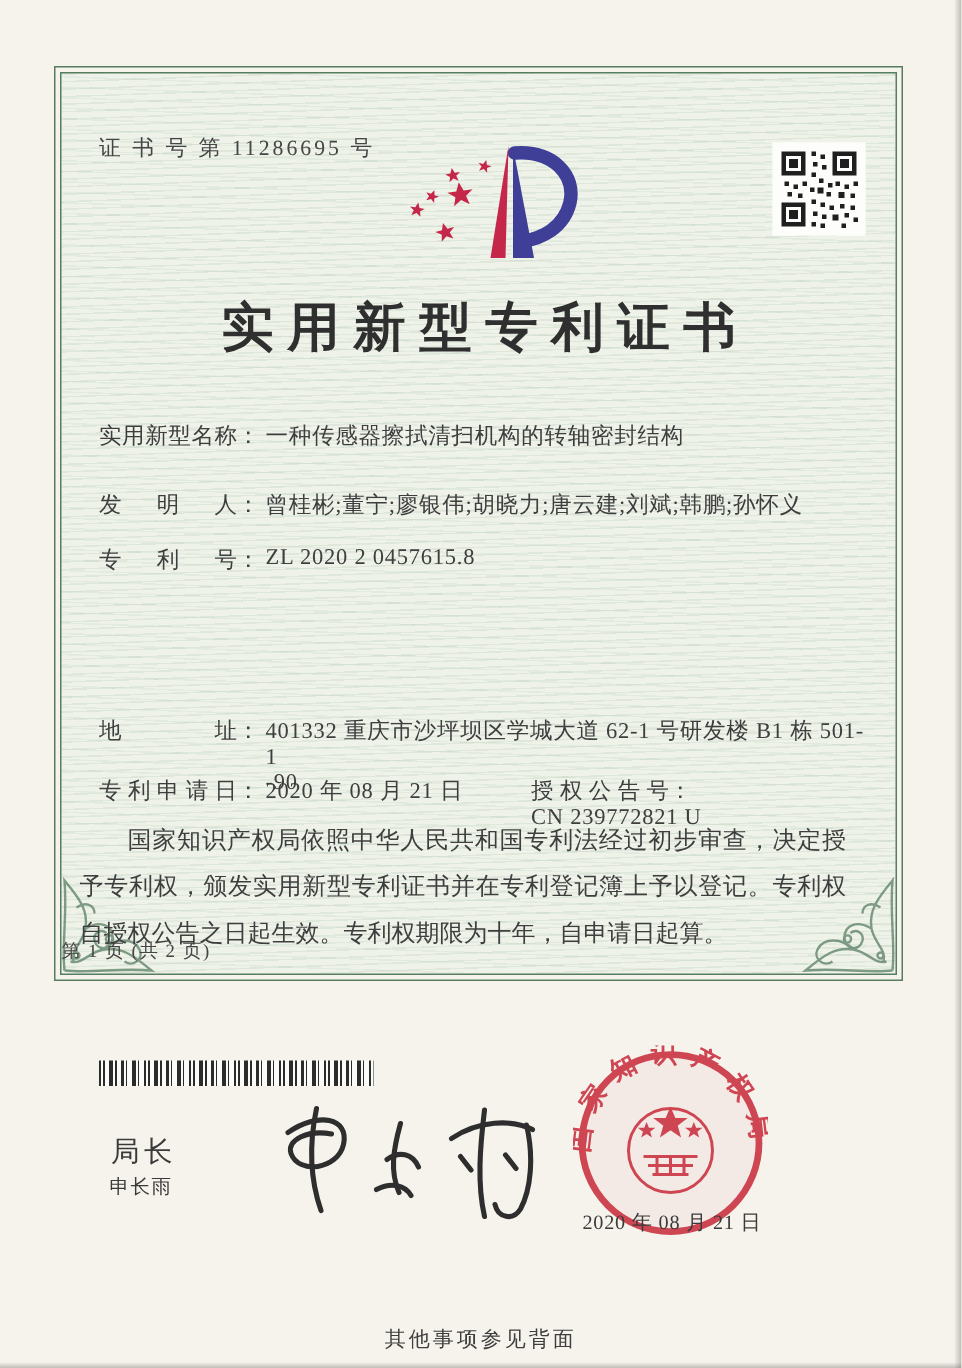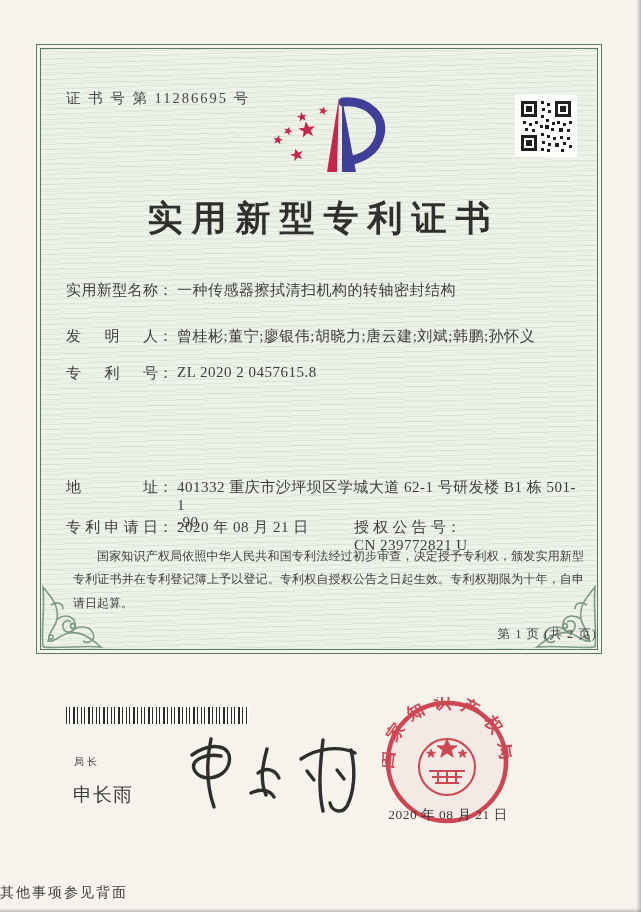--- a/index.html
+++ b/index.html
@@ -41,43 +41,43 @@
     font-family:"Liberation Sans","DejaVu Sans",sans-serif;
     font-size:35px; font-weight:700; letter-spacing:9px; color:#2f2f2f; text-indent:9px; }
 
   .field-row { position:absolute; left:25px; width:512px; font-size:15px; color:#3e3e3e; }
   .flabel { display:inline-block; width:92px; text-align:justify; text-align-last:justify; vertical-align:top; }
   .fcolon { display:inline-block; vertical-align:top; margin-right:4px; }
   .fvalue { display:inline-block; vertical-align:top; letter-spacing:.5px; }
   .addr-wrap { width:400px; }
   .second-pair { position:absolute; left:288px; top:0; }
 
-  .paras { position:absolute; left:32px; top:496px; width:511px; font-size:12px;
+  .paras { position:absolute; left:12px; top:496px; width:511px; font-size:16px;
     line-height:1.95; text-align:justify; color:#3e3e3e; }
   .paras p { text-indent:2em; }
 
   .barcode { position:absolute; left:25px; top:658px; width:183px; height:17px;
     background:repeating-linear-gradient(90deg,
       #2c2c2c 0 1.5px, #fbfbf8 1.5px 3px,
       #2c2c2c 3px 4px,  #fbfbf8 4px 7px,
       #2c2c2c 7px 9.5px,#fbfbf8 9.5px 11px,
       #2c2c2c 11px 12px,#fbfbf8 12px 15px); }
 
-  .sig-title { position:absolute; left:33px; top:706px; font-size:10px; letter-spacing:3px; color:#3a3a3a; }
-  .sig-name  { position:absolute; left:32px; top:733px; font-size:19px; letter-spacing:1px; color:#3a3a3a; }
+  .sig-title { position:absolute; left:33px; top:706px; font-size:19px; letter-spacing:3px; color:#3a3a3a; }
+  .sig-name  { position:absolute; left:32px; top:733px; font-size:13px; letter-spacing:1px; color:#3a3a3a; }
   .signature-svg { position:absolute; left:138px; top:674px; width:210px; height:98px; }
 
   .seal-svg { position:absolute; left:341px; top:648px; width:130px; height:130px; }
   .seal-date { position:absolute; left:336px; top:757px; width:142px; text-align:center;
     font-size:13.5px; color:#3a3a3a; letter-spacing:.5px; }
 
-  .page-footer { position:absolute; left:0; bottom:6px; width:100%; text-align:right;
+  .page-footer { position:absolute; left:0; bottom:6px; width:100%; text-align:left;
     font-size:12.5px; letter-spacing:1px; color:#444; }
 
-  .back-note { position:absolute; left:0; top:884px; width:100%; 
+  .back-note { position:absolute; left:0; top:884px; width:100%; text-align:center;
     font-size:14px; letter-spacing:2px; color:#3e3e3e; }
 </style>
 </head>
 <body>
 
 <div class="cert-border">
 
   <svg class="corner-ornament bl" viewBox="0 0 74 74">
     <g fill="none" stroke="#5d8166" stroke-width="1.6" opacity=".9">
       <path d="M4,70 C2,52 6,34 4,10 C14,22 20,30 18,42 C16,52 8,56 10,64"></path>

